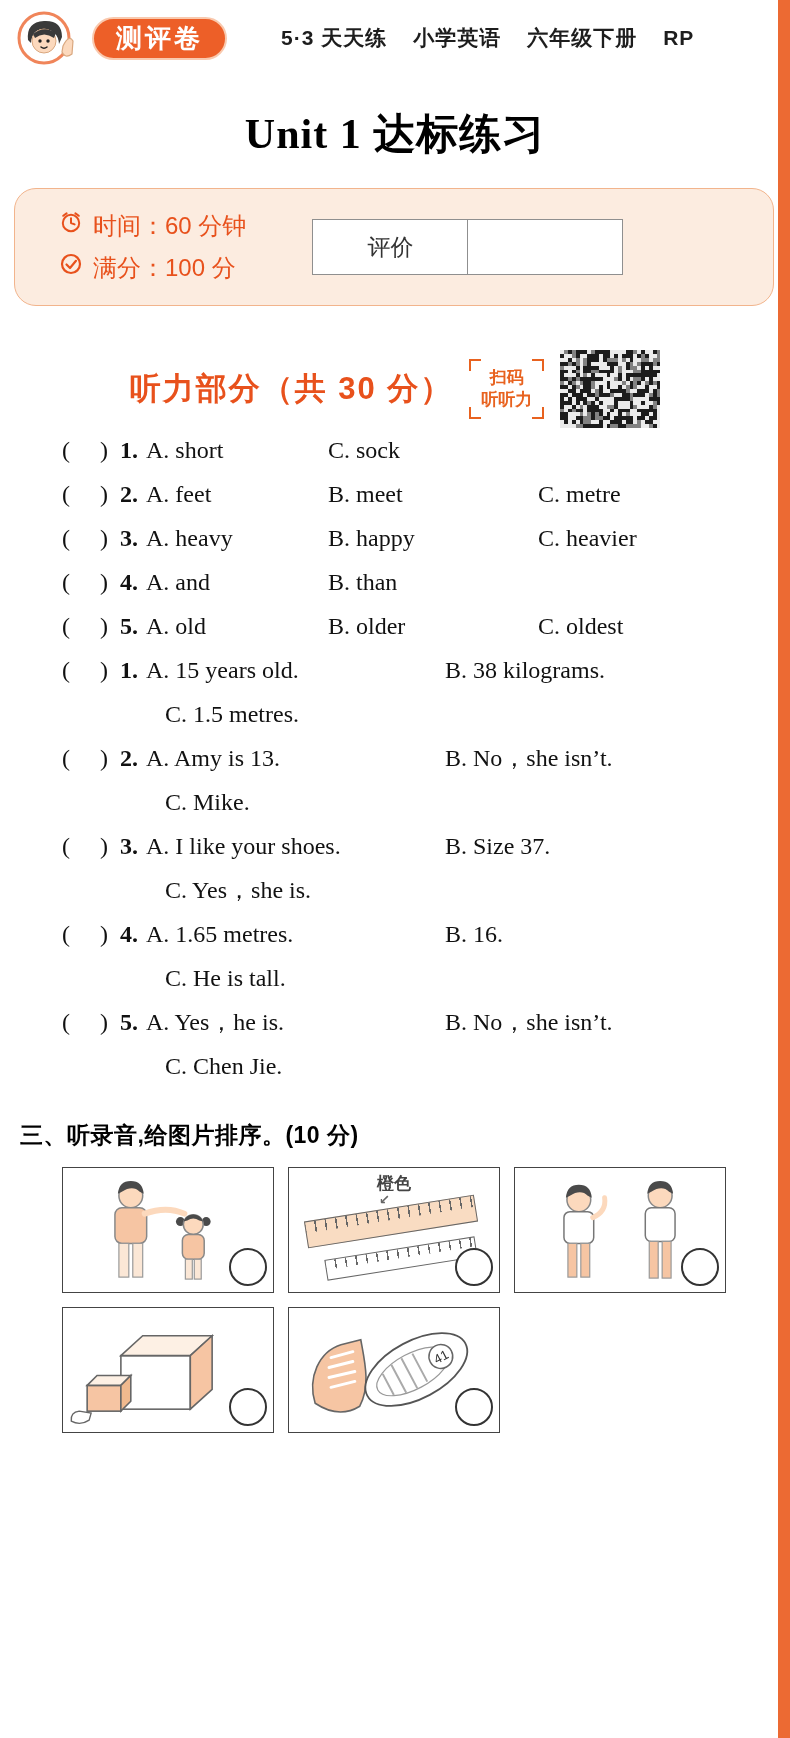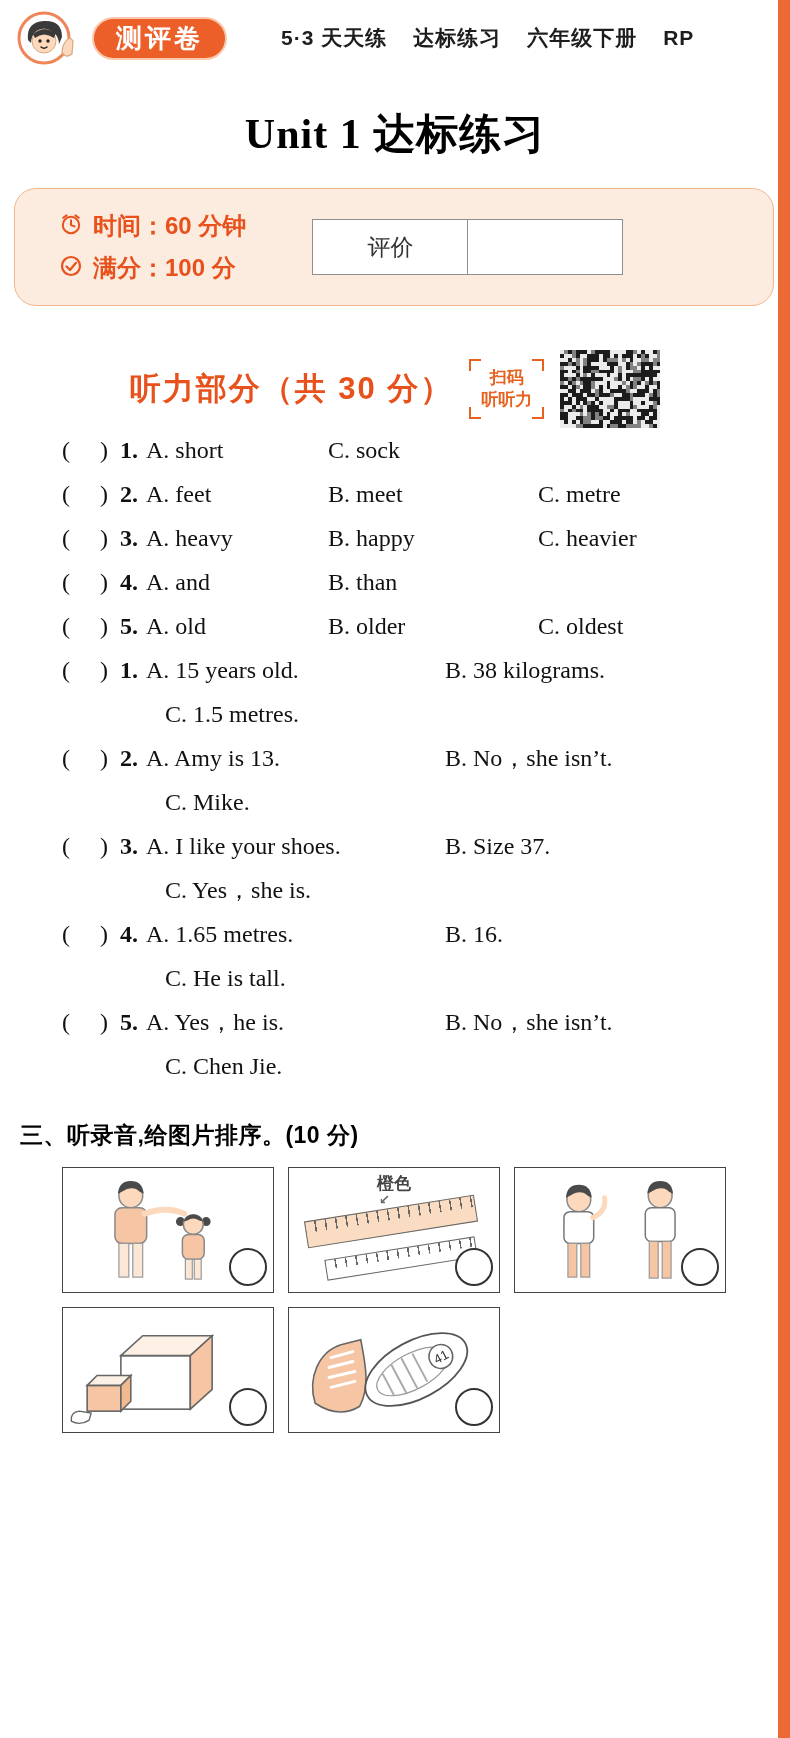--- a/index.html
+++ b/index.html
@@ -25,21 +25,21 @@
     text-align:center;margin:40px 0 0 0;font-size:42px;font-weight:700;letter-spacing:1px;
     font-family:"Liberation Serif","DejaVu Serif",serif;color:#000;
   }
 
   
   .info-box{
     margin:26px 16px 0 14px;height:118px;background:#fcece0;border:1px solid #f2b48c;
     border-radius:22px;display:flex;align-items:center;padding-left:44px;box-sizing:border-box;
   }
   .info-left{display:flex;flex-direction:column;gap:10px;}
-  .info-row{display:flex;align-items:flex-end;gap:10px;color:#e8511c;font-weight:700;font-size:24px;}
+  .info-row{display:flex;align-items:flex-start;gap:10px;color:#e8511c;font-weight:400;font-size:24px;}
   .info-row svg{flex:0 0 auto;}
   .eval-table{border-collapse:collapse;margin-left:66px;font-size:23px;color:#333;}
   .eval-table td{border:1px solid #8f8f8f;width:152px;height:52px;text-align:center;background:#fff;}
 
   
   .listen-head{display:flex;align-items:center;justify-content:center;gap:16px;margin:44px 0 0 0;}
   .listen-title{margin:0;color:#e8511c;font-size:31px;font-weight:800;letter-spacing:2px;}
   .qr-label{
     position:relative;color:#e8621f;font-size:17px;line-height:1.3;text-align:center;
     padding:8px 12px;font-weight:600;
@@ -101,21 +101,21 @@
         <path d="M19,24 Q30,15 42,23 L40,28 Q30,21 21,28 Z" fill="#3a3a3a"></path>
         <circle cx="26" cy="31" r="1.7" fill="#222"></circle>
         <circle cx="34" cy="31" r="1.7" fill="#222"></circle>
         <path d="M27,37 Q30,39.5 33,37" stroke="#222" stroke-width="1.5" fill="none" stroke-linecap="round"></path>
         <path d="M49,36 Q55,24 59,31 L58,44 Q51,49 48,42 Z" fill="#fcd9bd" stroke="#d9a77f" stroke-width="1.2"></path>
       </svg>
     </div>
     <div class="badge">测评卷</div>
     <div class="series">
       <span>5·3 天天练</span>
-      <span>达标练习</span>
+      <span>小学英语</span>
       <span>六年级下册</span>
       <span>RP</span>
     </div>
   </header>
 
   <h1 class="title">Unit 1 达标练习</h1>
 
   <section class="info-box">
     <div class="info-left">
       <div class="info-row">

